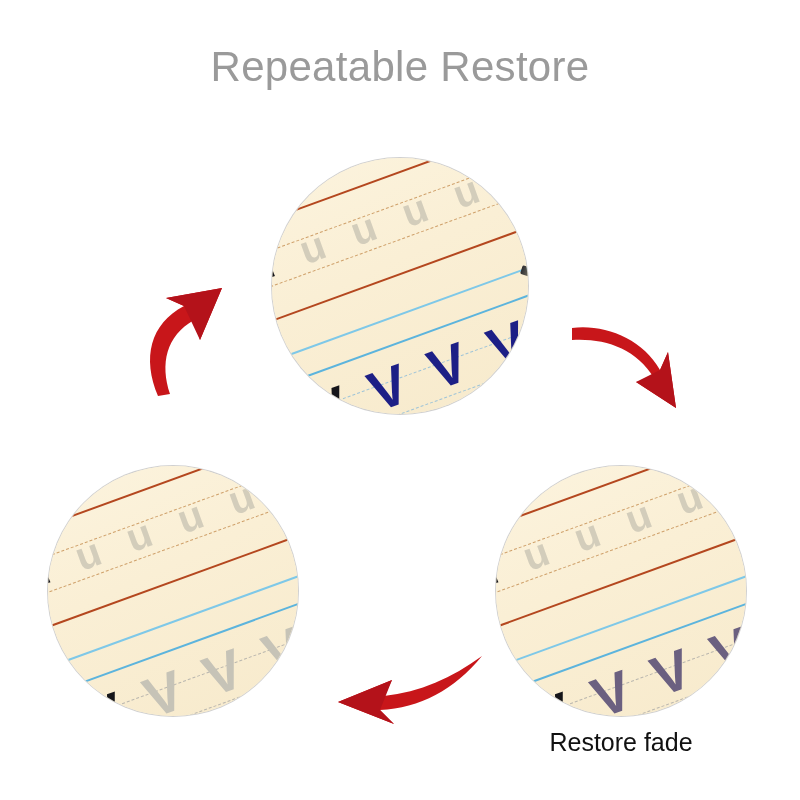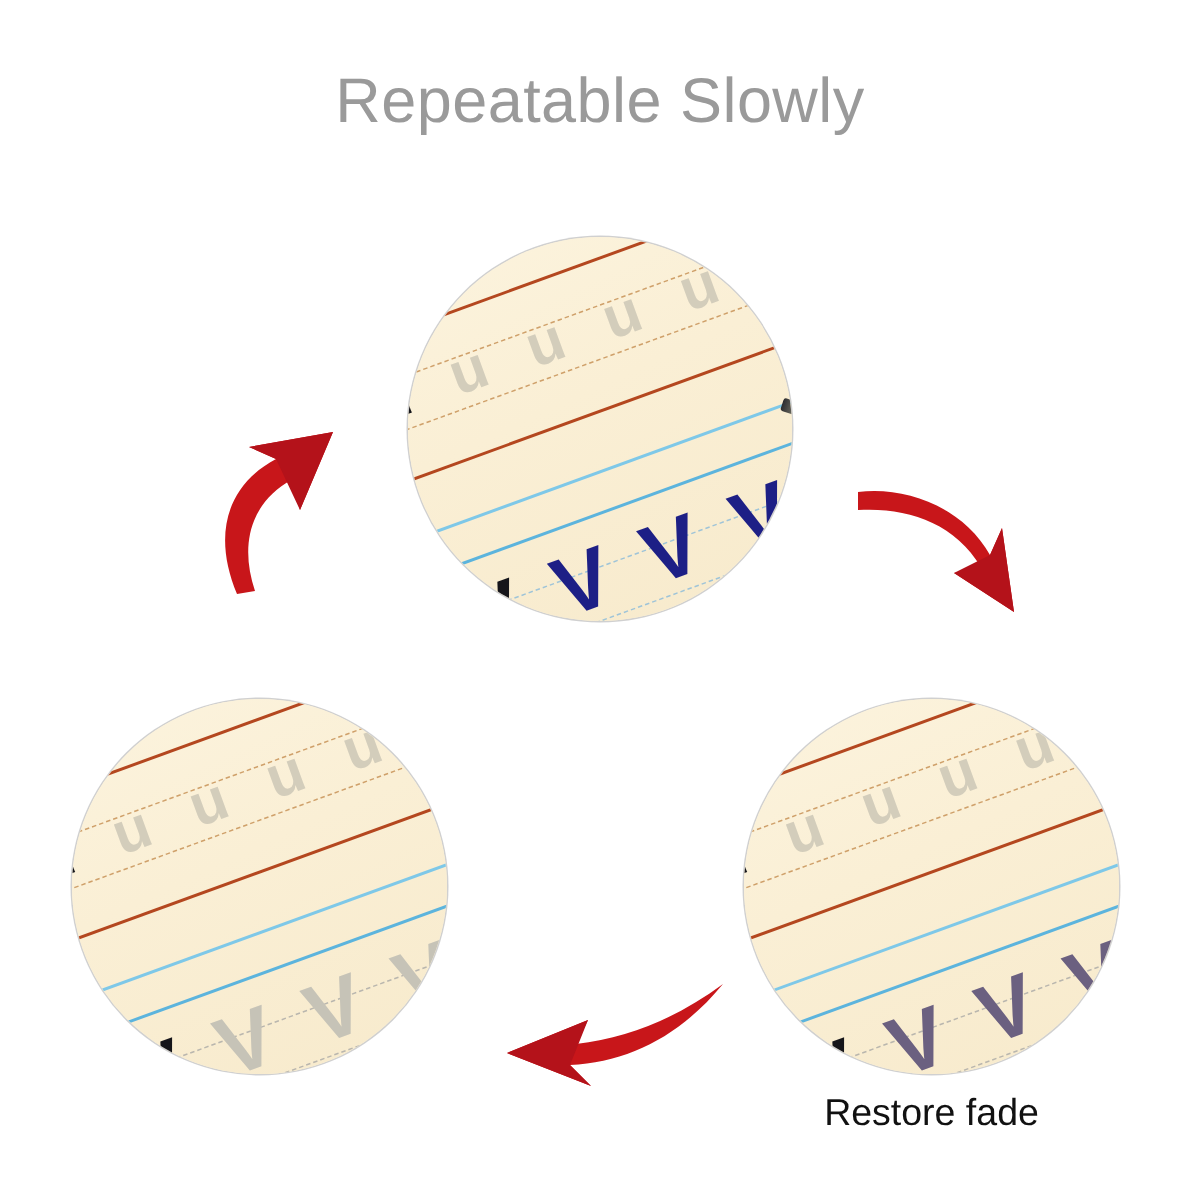--- a/index.html
+++ b/index.html
@@ -150,21 +150,21 @@
 
   
   .floral { position: absolute; }
 
   
   .arrow-svg { position: absolute; overflow: visible; }
 </style>
 </head>
 <body>
 
-<div id="page-title">Repeatable Slowly</div>
+<div id="page-title">Repeatable Restore</div>
 
 <div class="circle-node" id="circle-top">
   <div class="circle-photo">
     <div class="paper">
 
       <div class="rule brown" style="top:58px;"></div>
       <div class="rule brown-l" style="top:84px;"></div>
       <div class="rule brown" style="top:128px;"></div>
       <div class="rule dash-brown" style="top:158px;"></div>
       <div class="rule dash-brown" style="top:192px;"></div>

